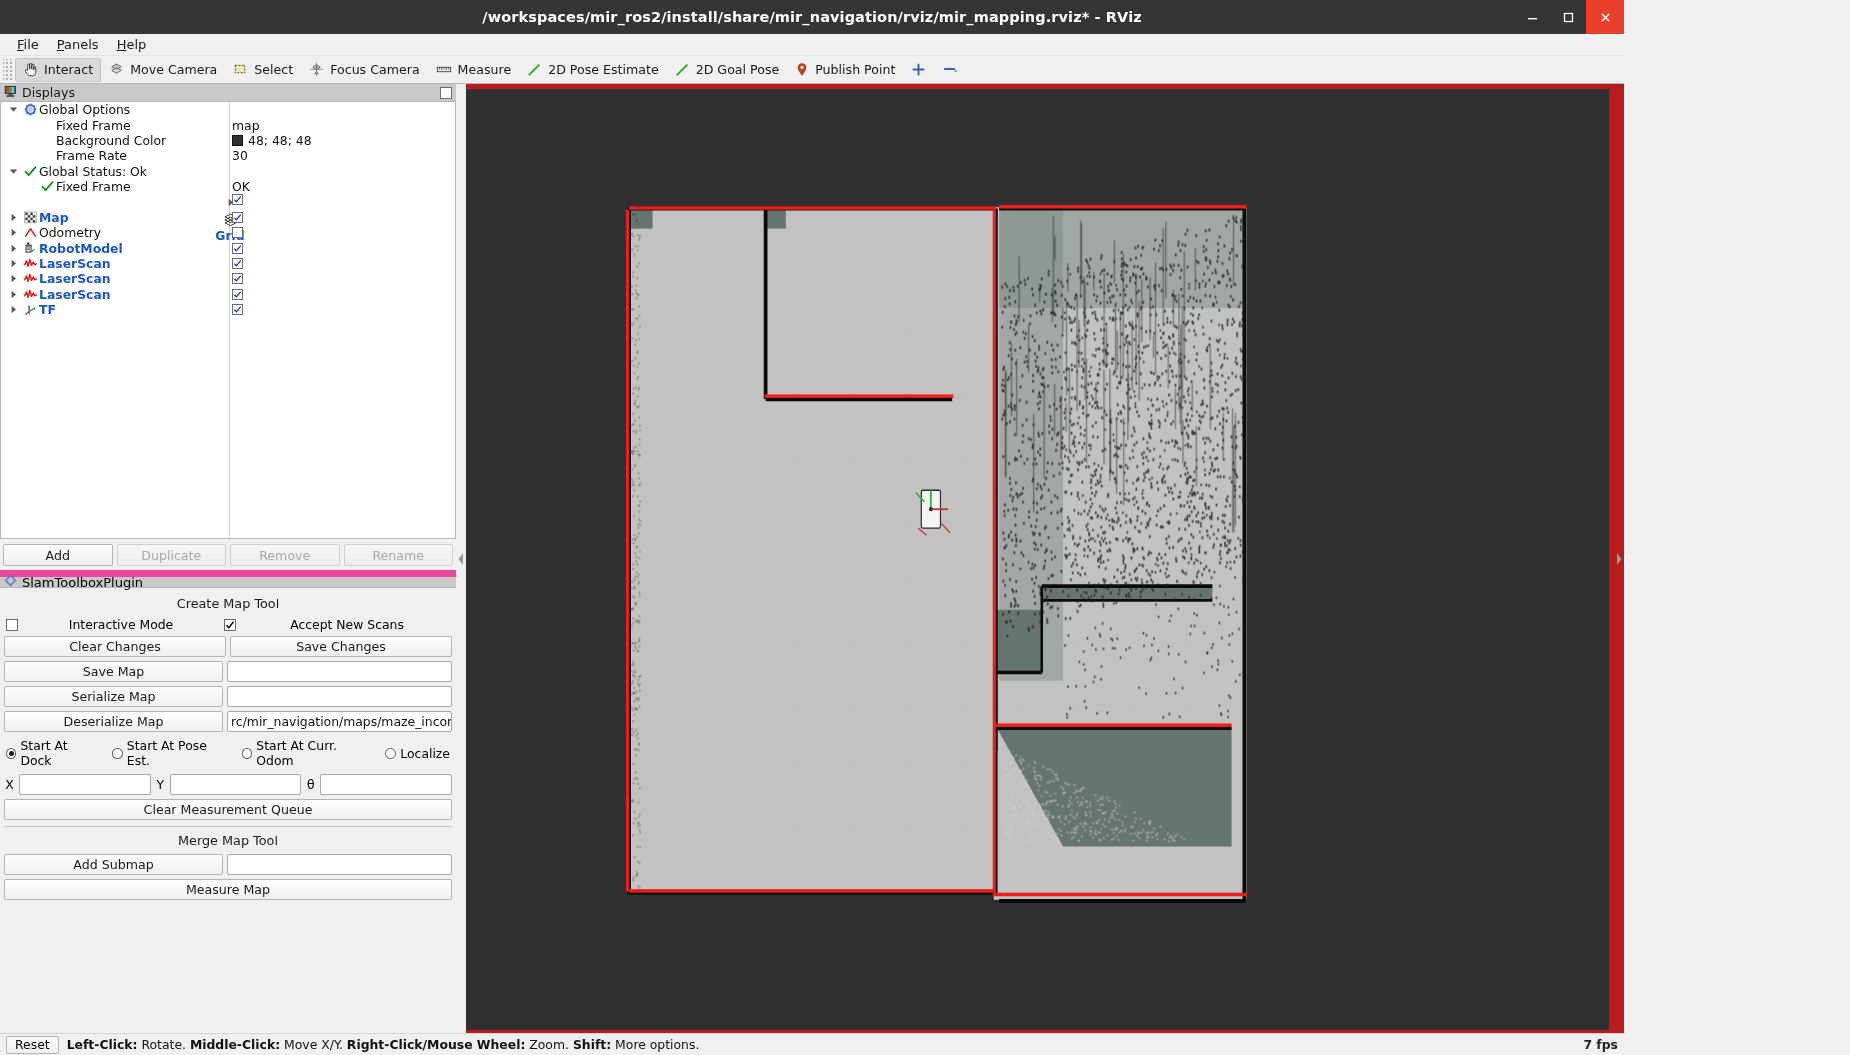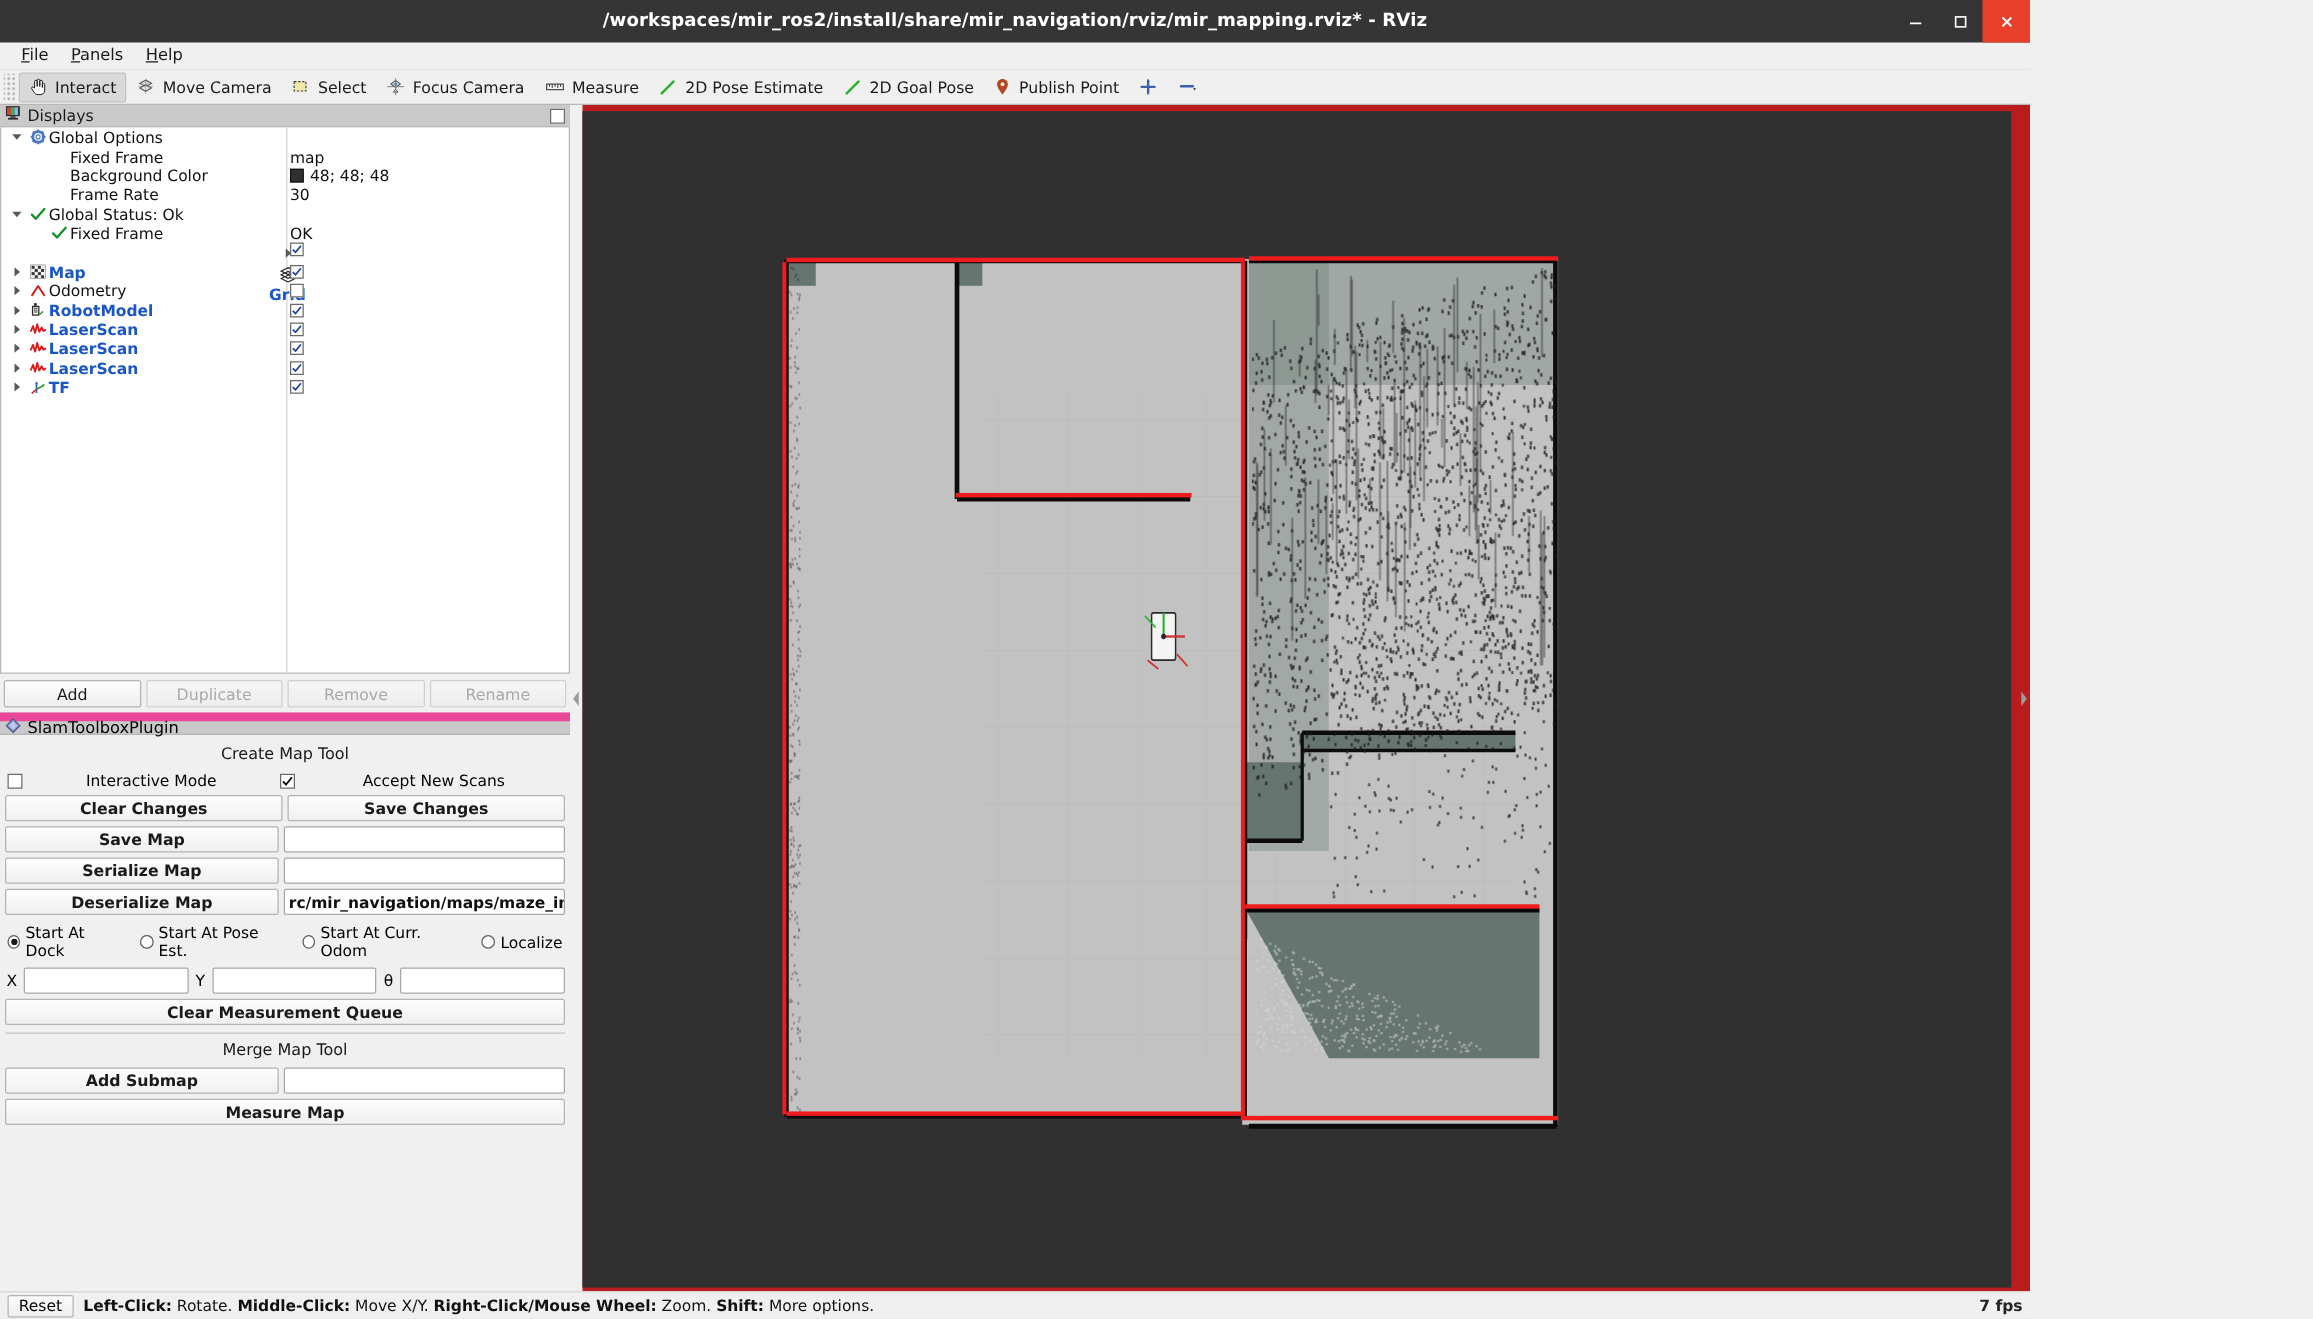--- a/index.html
+++ b/index.html
@@ -103,21 +103,21 @@
   .sbtn {
     height: 21px; background: linear-gradient(#fdfdfd, #f0f0f0);
     border: 1px solid #b4b4b4; border-radius: 2px; font-size: 12.6px; color: #1a1a1a;
     display: flex; align-items: center; justify-content: center; flex: 1 1 0;
   }
   .sfield {
     height: 21px; background: #ffffff; border: 1px solid #a8a8a8; border-radius: 2px;
     font-size: 12.4px; color: #101010; display: flex; align-items: center;
     padding: 0 3px; flex: 1 1 0; overflow: hidden; white-space: nowrap;
   }
-  .pairrow { display: flex; gap: 4px; font-weight: bold; }
+  .pairrow { display: flex; gap: 4px; }
   .radio { width: 11px; height: 11px; border: 1px solid #5d5d5d; border-radius: 50%;
            background: #fff; display: inline-flex; align-items: center; justify-content: center; }
   .radio .dot { width: 5px; height: 5px; border-radius: 50%; background: #1a1a1a; }
   .radiorow { display: flex; align-items: center; gap: 5px; font-size: 12.4px; padding: 2px 2px; }
   .radiogrp { display: flex; align-items: center; gap: 4px; margin-right: 10px; }
   .xyrow { display: flex; align-items: center; gap: 4px; }
   .xylab { font-size: 12.4px; width: 11px; text-align: center; }
 
   
   .vsplit { width: 10px; flex: 0 0 10px; display: flex; align-items: center; justify-content: center; background: #f0f0f0; }

